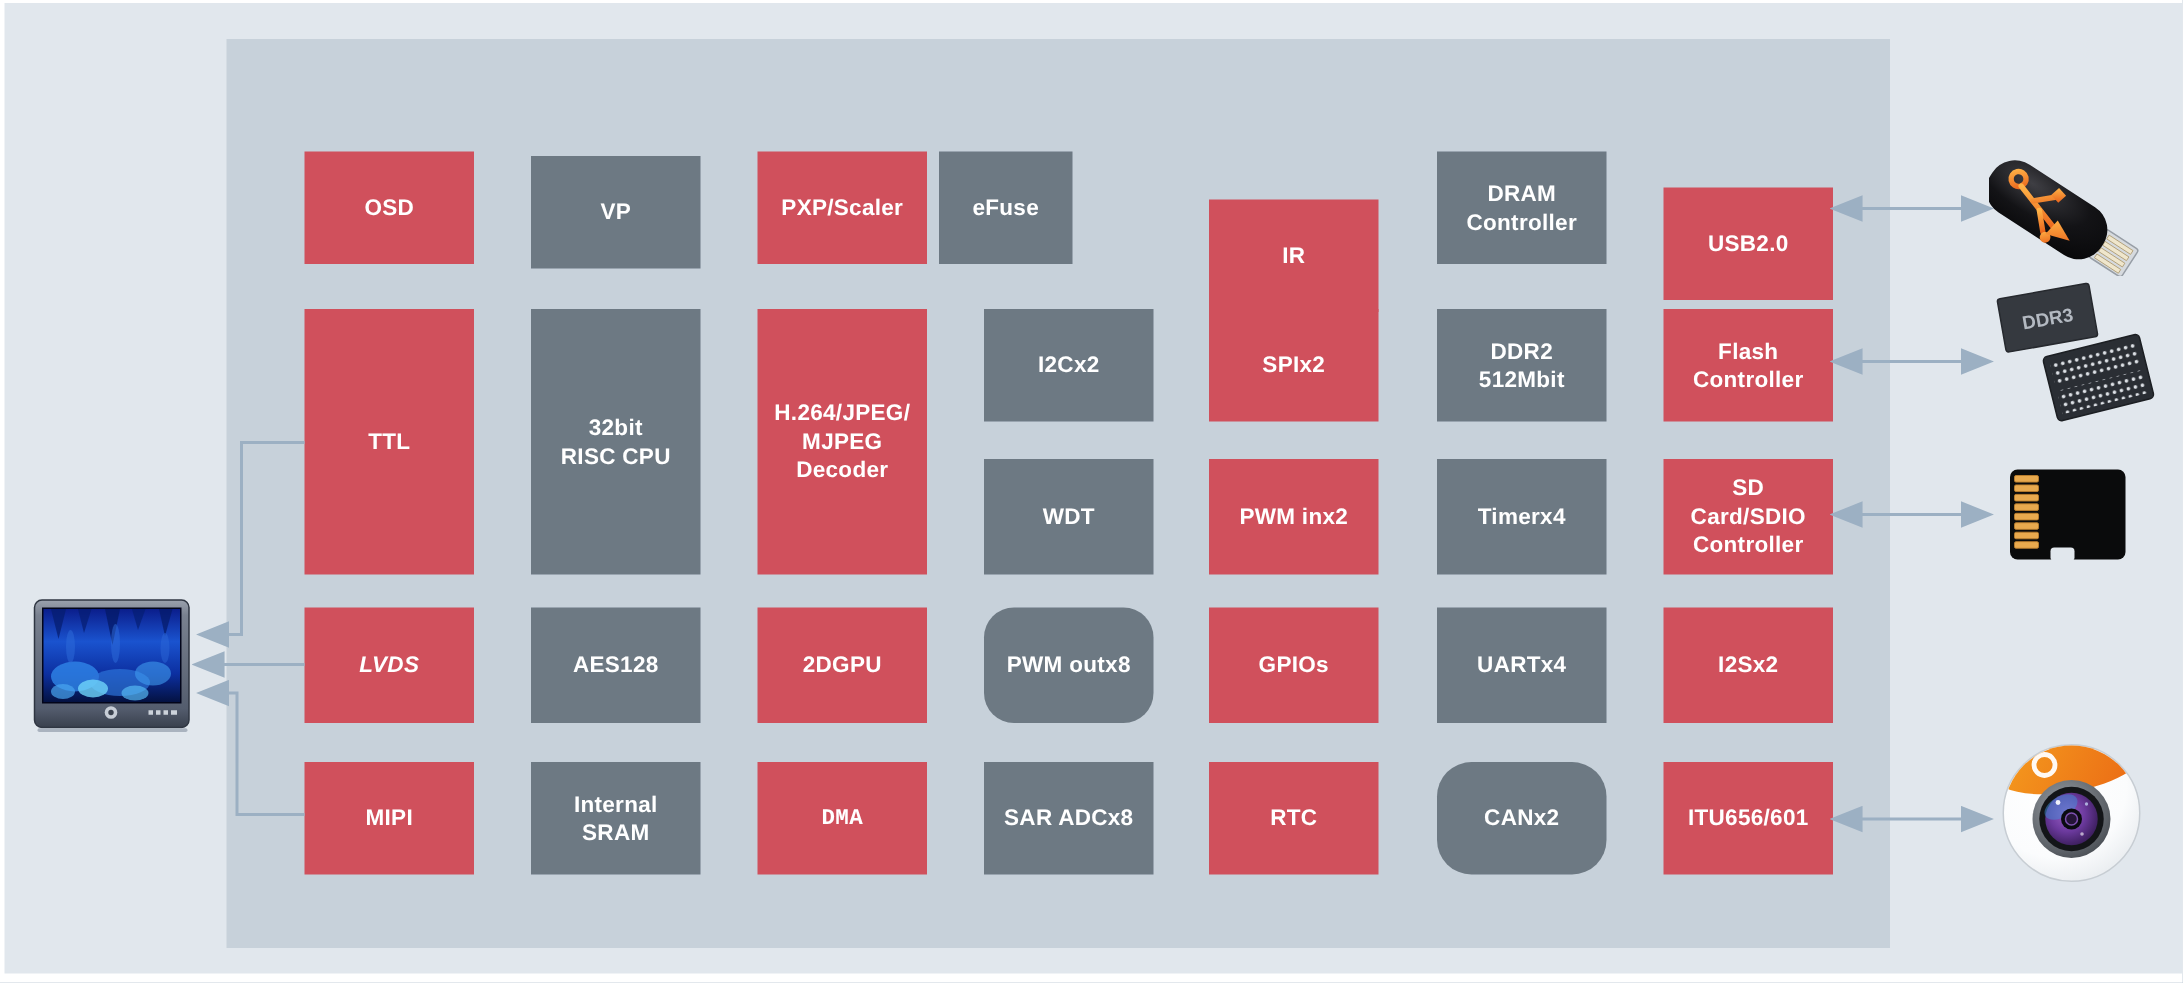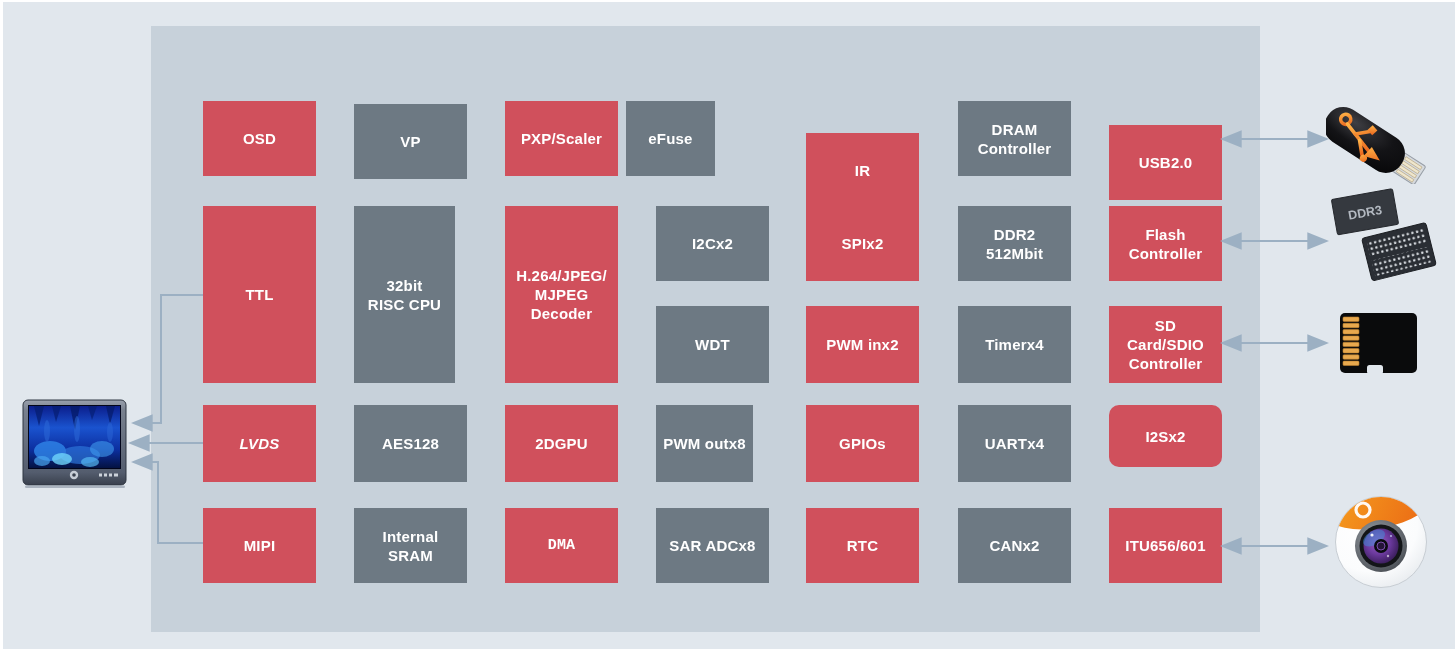--- a/index.html
+++ b/index.html
@@ -29,51 +29,51 @@
   <div id="block-layer">
       <div class="block red" style="left: 52px; top: 75px; width: 113px; height: 75px;">OSD</div>
       <div class="block gray" style="left: 203px; top: 78px; width: 113px; height: 75px;">VP</div>
       <div class="block red" style="left: 354px; top: 75px; width: 113px; height: 75px;">PXP/Scaler</div>
       <div class="block gray" style="left: 475px; top: 75px; width: 89px; height: 75px; text-align: center;">eFuse</div>
       <div class="block red" style="left: 655px; top: 75px; width: 113px; height: 75px; margin-top: 32px;">IR</div>
       <div class="block gray" style="left: 807px; top: 75px; width: 113px; height: 75px;">DRAM
 Controller</div>
       <div class="block red" style="left: 958px; top: 75px; width: 113px; height: 75px; margin-top: 24px;">USB2.0</div>
       <div class="block red" style="left: 52px; top: 180px; width: 113px; height: 177px;">TTL</div>
-      <div class="block gray" style="left: 203px; top: 180px; width: 101px; height: 177px;">32bit
+      <div class="block gray" style="left: 203px; top: 180px; width: 113px; height: 177px;">32bit
 RISC CPU</div>
       <div class="block red" style="left: 354px; top: 180px; width: 113px; height: 177px;">H.264/JPEG/
 MJPEG
 Decoder</div>
       <div class="block gray" style="left: 505px; top: 180px; width: 113px; height: 75px;">I2Cx2</div>
       <div class="block red" style="left: 655px; top: 180px; width: 113px; height: 75px;">SPIx2</div>
       <div class="block gray" style="left: 807px; top: 180px; width: 113px; height: 75px;">DDR2
 512Mbit</div>
       <div class="block red" style="left: 958px; top: 180px; width: 113px; height: 75px;">Flash
 Controller</div>
       <div class="block gray" style="left: 505px; top: 280px; width: 113px; height: 77px;">WDT</div>
       <div class="block red" style="left: 655px; top: 280px; width: 113px; height: 77px;">PWM inx2</div>
       <div class="block gray" style="left: 807px; top: 280px; width: 113px; height: 77px;">Timerx4</div>
       <div class="block red" style="left: 958px; top: 280px; width: 113px; height: 77px;">SD
 Card/SDIO
 Controller</div>
       <div class="block red" style="left: 52px; top: 379px; width: 113px; height: 77px; font-style: italic;">LVDS</div>
       <div class="block gray" style="left: 203px; top: 379px; width: 113px; height: 77px;">AES128</div>
       <div class="block red" style="left: 354px; top: 379px; width: 113px; height: 77px;">2DGPU</div>
-      <div class="block gray" style="left: 505px; top: 379px; width: 97px; height: 77px;">PWM outx8</div>
+      <div class="block gray" style="left: 505px; top: 379px; width: 113px; height: 77px; border-radius: 20px;">PWM outx8</div>
       <div class="block red" style="left: 655px; top: 379px; width: 113px; height: 77px;">GPIOs</div>
       <div class="block gray" style="left: 807px; top: 379px; width: 113px; height: 77px;">UARTx4</div>
-      <div class="block red" style="left: 958px; top: 379px; width: 113px; height: 62px; border-radius: 10px;">I2Sx2</div>
+      <div class="block red" style="left: 958px; top: 379px; width: 113px; height: 77px;">I2Sx2</div>
       <div class="block red" style="left: 52px; top: 482px; width: 113px; height: 75px;">MIPI</div>
       <div class="block gray" style="left: 203px; top: 482px; width: 113px; height: 75px;">Internal
 SRAM</div>
       <div class="block red" style="left: 354px; top: 482px; width: 113px; height: 75px; font-family: Liberation Mono, monospace;">DMA</div>
       <div class="block gray" style="left: 505px; top: 482px; width: 113px; height: 75px;">SAR ADCx8</div>
       <div class="block red" style="left: 655px; top: 482px; width: 113px; height: 75px;">RTC</div>
-      <div class="block gray" style="left: 807px; top: 482px; width: 113px; height: 75px;">CANx2</div>
+      <div class="block gray" style="left: 807px; top: 482px; width: 113px; height: 75px; border-radius: 23px;">CANx2</div>
       <div class="block red" style="left: 958px; top: 482px; width: 113px; height: 75px;">ITU656/601</div>
     </div>
 </div>
 
 <svg id="connector-svg" xmlns="http://www.w3.org/2000/svg">
   <defs>
     <marker id="ah" viewBox="0 0 10 8" refX="8.5" refY="4" markerWidth="11" markerHeight="9" orient="auto-start-reverse">
       <path id="arrowhead-path" d="M0,0 L10,4 L0,8 Z" fill="#9cb0c3"></path>
     </marker>
   </defs>

